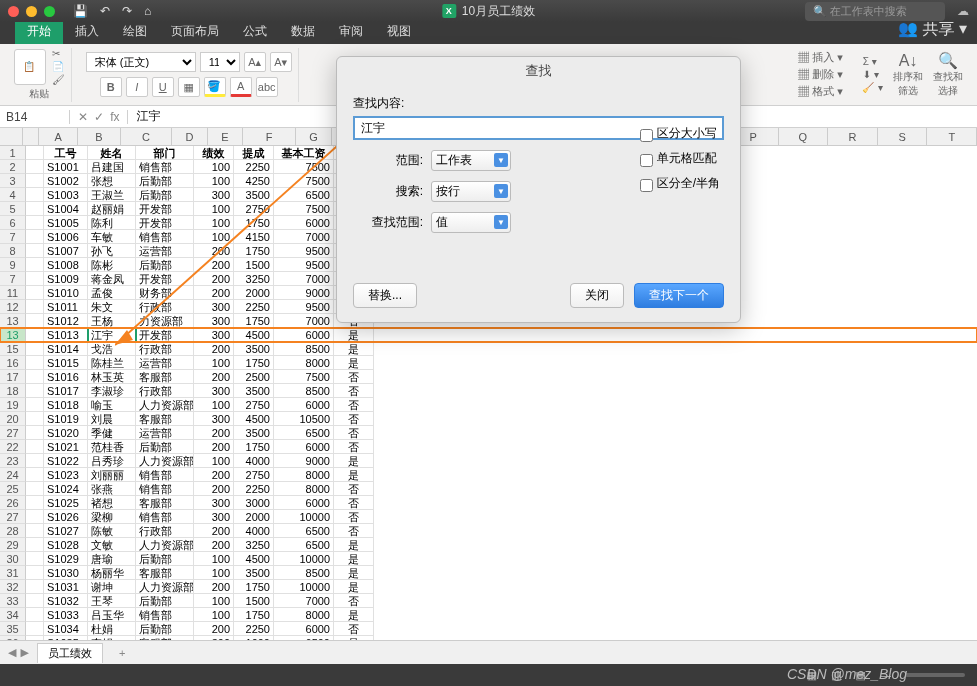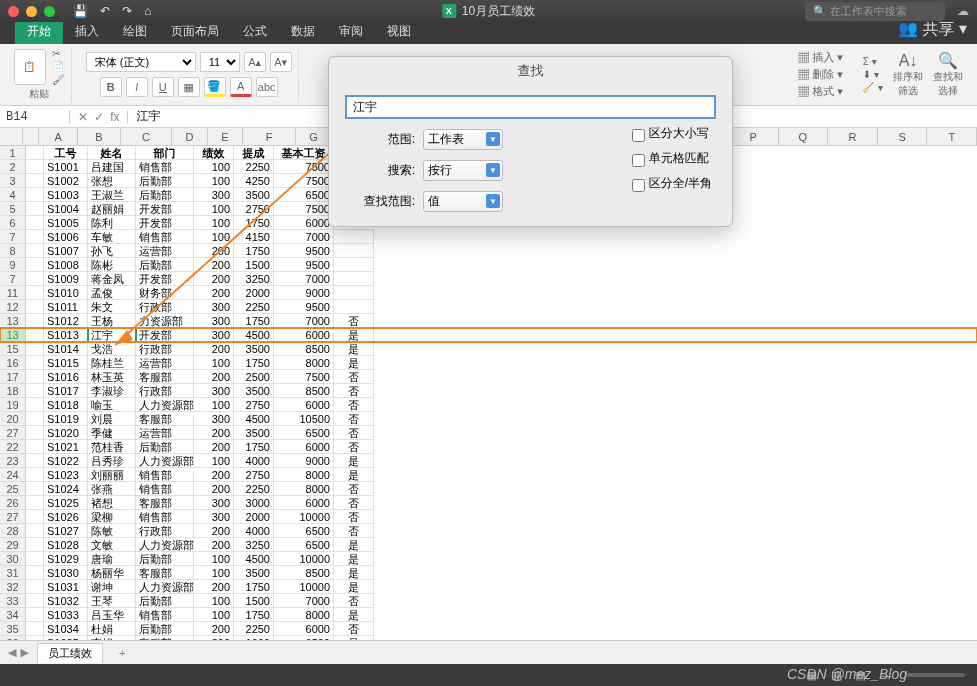--- a/index.html
+++ b/index.html
@@ -25,21 +25,21 @@
 .rgroup { display:flex; flex-direction:column; align-items:center; gap:2px; padding:0 6px; border-right:1px solid #ddd; height:54px; justify-content:center; font-size:10px; color:#666; }
 .rgroup.norb{border-right:none}
 .clip { display:flex; align-items:center; gap:6px; }
 .paste-big { width:32px; height:36px; background:#fff; border:1px solid #ccc; border-radius:3px; display:flex; flex-direction:column; align-items:center; justify-content:center; }
 .font-row{display:flex;gap:4px;align-items:center}
 .font-sel{border:1px solid #ccc;background:#fff;padding:1px 4px;font-size:11px;height:20px}
 .btn-sm{width:22px;height:20px;border:1px solid #ccc;background:#fff;display:inline-flex;align-items:center;justify-content:center;font-size:11px;border-radius:2px;cursor:pointer}
 .right-ribbon{margin-left:auto;display:flex;gap:8px}
 
 .formula-bar { height:22px; border-bottom:1px solid #d0d0d0; display:flex; align-items:center; background:#fff; }
-.name-box { width:70px; border-right:1px solid #d0d0d0; padding:0 6px; font-size:12px; color:#444;font-family:Liberation Mono, monospace; }
+.name-box { width:70px; border-right:1px solid #d0d0d0; padding:0 6px; font-size:12px; color:#444; }
 .fb-icons{display:flex;gap:6px;padding:0 8px;color:#888;border-right:1px solid #d0d0d0}
 .fb-val{padding:0 8px;font-size:12px}
 
 .grid-area { position:relative; height:530px; overflow:hidden; background:#fff; }
 .col-headers { display:flex; height:18px; background:#f0f0f0; border-bottom:1px solid #ccc; font-size:11px; color:#555; }
 .corner{width:26px;border-right:1px solid #ccc}
 .ch { border-right:1px solid #ccc; text-align:center; line-height:18px; }
 .ch.A{width:18px}.ch.B{width:44px}.ch.C{width:48px}.ch.D{width:58px}.ch.E{width:40px}.ch.F{width:40px}.ch.G{width:60px}.ch.H{width:40px}
 .ch.rest{width:56px}
 .row { display:flex; height:14px; font-size:11px; }
@@ -51,21 +51,21 @@
 .row.found .rh{background:#c8e6c9;color:#1e9e6a}
 .cell.active{outline:2px solid #1e9e6a;outline-offset:-1px}
 
 .sheet-tabs { position:absolute; bottom:22px; left:0; right:0; height:24px; background:#f0f0f0; border-top:1px solid #ccc; display:flex; align-items:center; padding:0 8px; gap:8px; font-size:11px; }
 .nav-arrows{display:flex;gap:4px;color:#888}
 .stab{padding:2px 10px;background:#fff;border:1px solid #ccc;border-bottom:none}
 .add-sheet{padding:2px 8px;color:#888}
 
 .status-bar { position:absolute; bottom:0; left:0; right:0; height:22px; background:#3a3a3a; color:#bbb; display:flex; align-items:center; justify-content:flex-end; padding:0 12px; gap:14px; font-size:11px; }
 
-.find-dialog { position:absolute; top:56px; left:328px; width:405px; background:#ececec; border:1px solid #bbb; border-radius:6px; box-shadow:0 6px 24px rgba(0,0,0,.25); z-index:100; }
+.find-dialog { position:absolute; top:56px; left:336px; width:405px; background:#ececec; border:1px solid #bbb; border-radius:6px; box-shadow:0 6px 24px rgba(0,0,0,.25); z-index:100; }
 .find-outline { position:absolute; top:84px; left:343px; width:390px; height:56px; border:2px solid #f58220; z-index:99; }
 .fd-title { text-align:center; padding:5px; font-size:13px; font-weight:500; color:#444; }
 .fd-body { padding:10px 16px 14px; }
 .fd-label { font-size:12px; margin-bottom:4px; }
 .fd-input { width:100%; border:2px solid #5b9bd5; padding:3px 6px; font-size:12px; background:#fff; }
 .fd-row { display:flex; align-items:center; margin-top:10px; font-size:12px; gap:8px; }
 .fd-row label{width:70px;text-align:right}
 .fd-sel { width:80px; border:1px solid #bbb; background:linear-gradient(#fff,#eee); border-radius:3px; padding:1px 4px; position:relative; }
 .fd-sel::after{content:"";position:absolute;right:2px;top:2px;width:14px;height:14px;background:#4a90e2;border-radius:2px}
 .fd-sel .arr{position:absolute;right:5px;top:5px;font-size:8px;color:#fff;z-index:1}
@@ -612,20 +612,21 @@
 <svg class="arrow-line">
   <line x1="240" y1="0" x2="0" y2="215" stroke="#f58220" stroke-width="2"></line>
   <polygon points="0,215 12,200 18,210" fill="#f58220"></polygon>
 </svg>
 
 <div class="find-outline"></div>
 
 <div class="find-dialog">
   <div class="fd-title">查找</div>
   <div class="fd-body">
+    <div class="fd-label">查找内容:</div>
     <input class="fd-input" value="江宇" style="">
     <div class="fd-row">
       <label>范围:</label>
       <div class="fd-sel"><span>工作表</span><span class="arr">▼</span></div>
     </div>
     <div class="fd-row">
       <label>搜索:</label>
       <div class="fd-sel"><span>按行</span><span class="arr">▼</span></div>
     </div>
     <div class="fd-row">
@@ -639,20 +640,27 @@
         </label>
       <label>
           <input type="checkbox" style="">
           <span>单元格匹配</span>
         </label>
       <label>
           <input type="checkbox" style="">
           <span>区分全/半角</span>
         </label>
     </div>
+    <div class="fd-btns">
+      <button class="fd-btn">替换...</button>
+      <div style="display:flex;gap:10px">
+        <button class="fd-btn">关闭</button>
+        <button class="fd-btn primary">查找下一个</button>
+      </div>
+    </div>
   </div>
 </div>
 
 <div class="sheet-tabs">
   <div class="nav-arrows">
       <span>◀</span>
       <span>▶</span>
     </div>
   <div class="stab">员工绩效</div>
   <div class="add-sheet">+</div>

